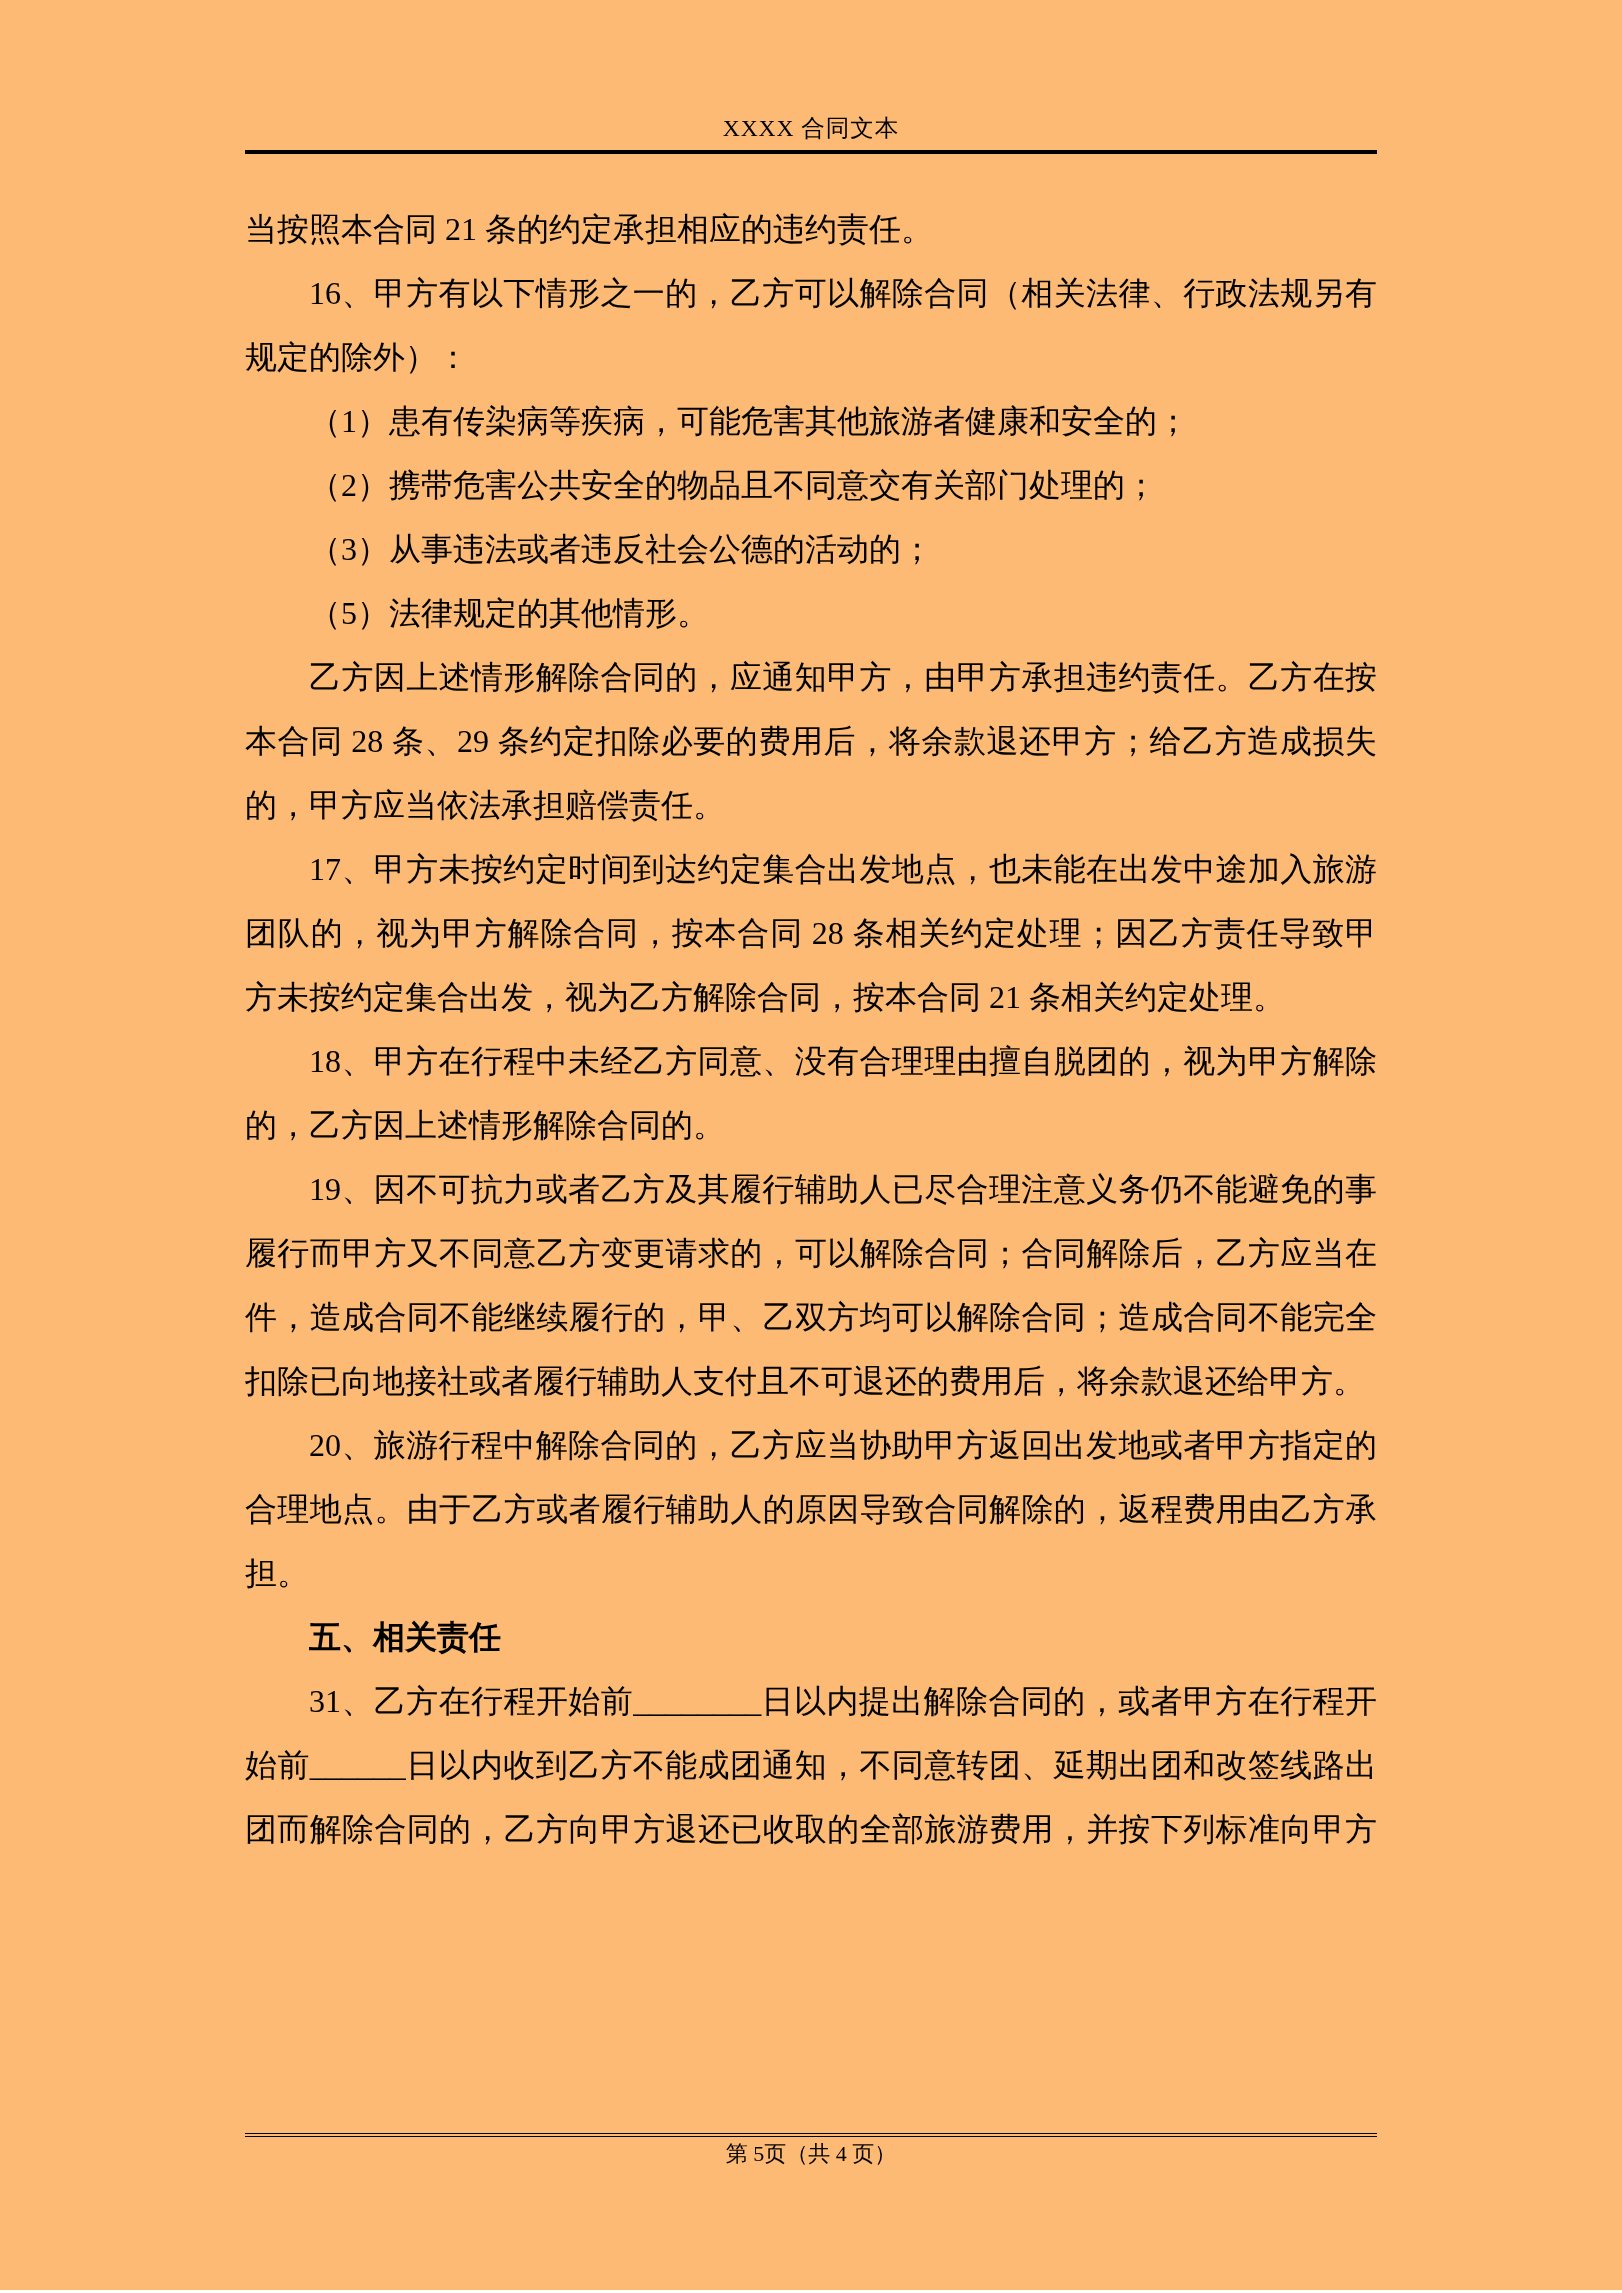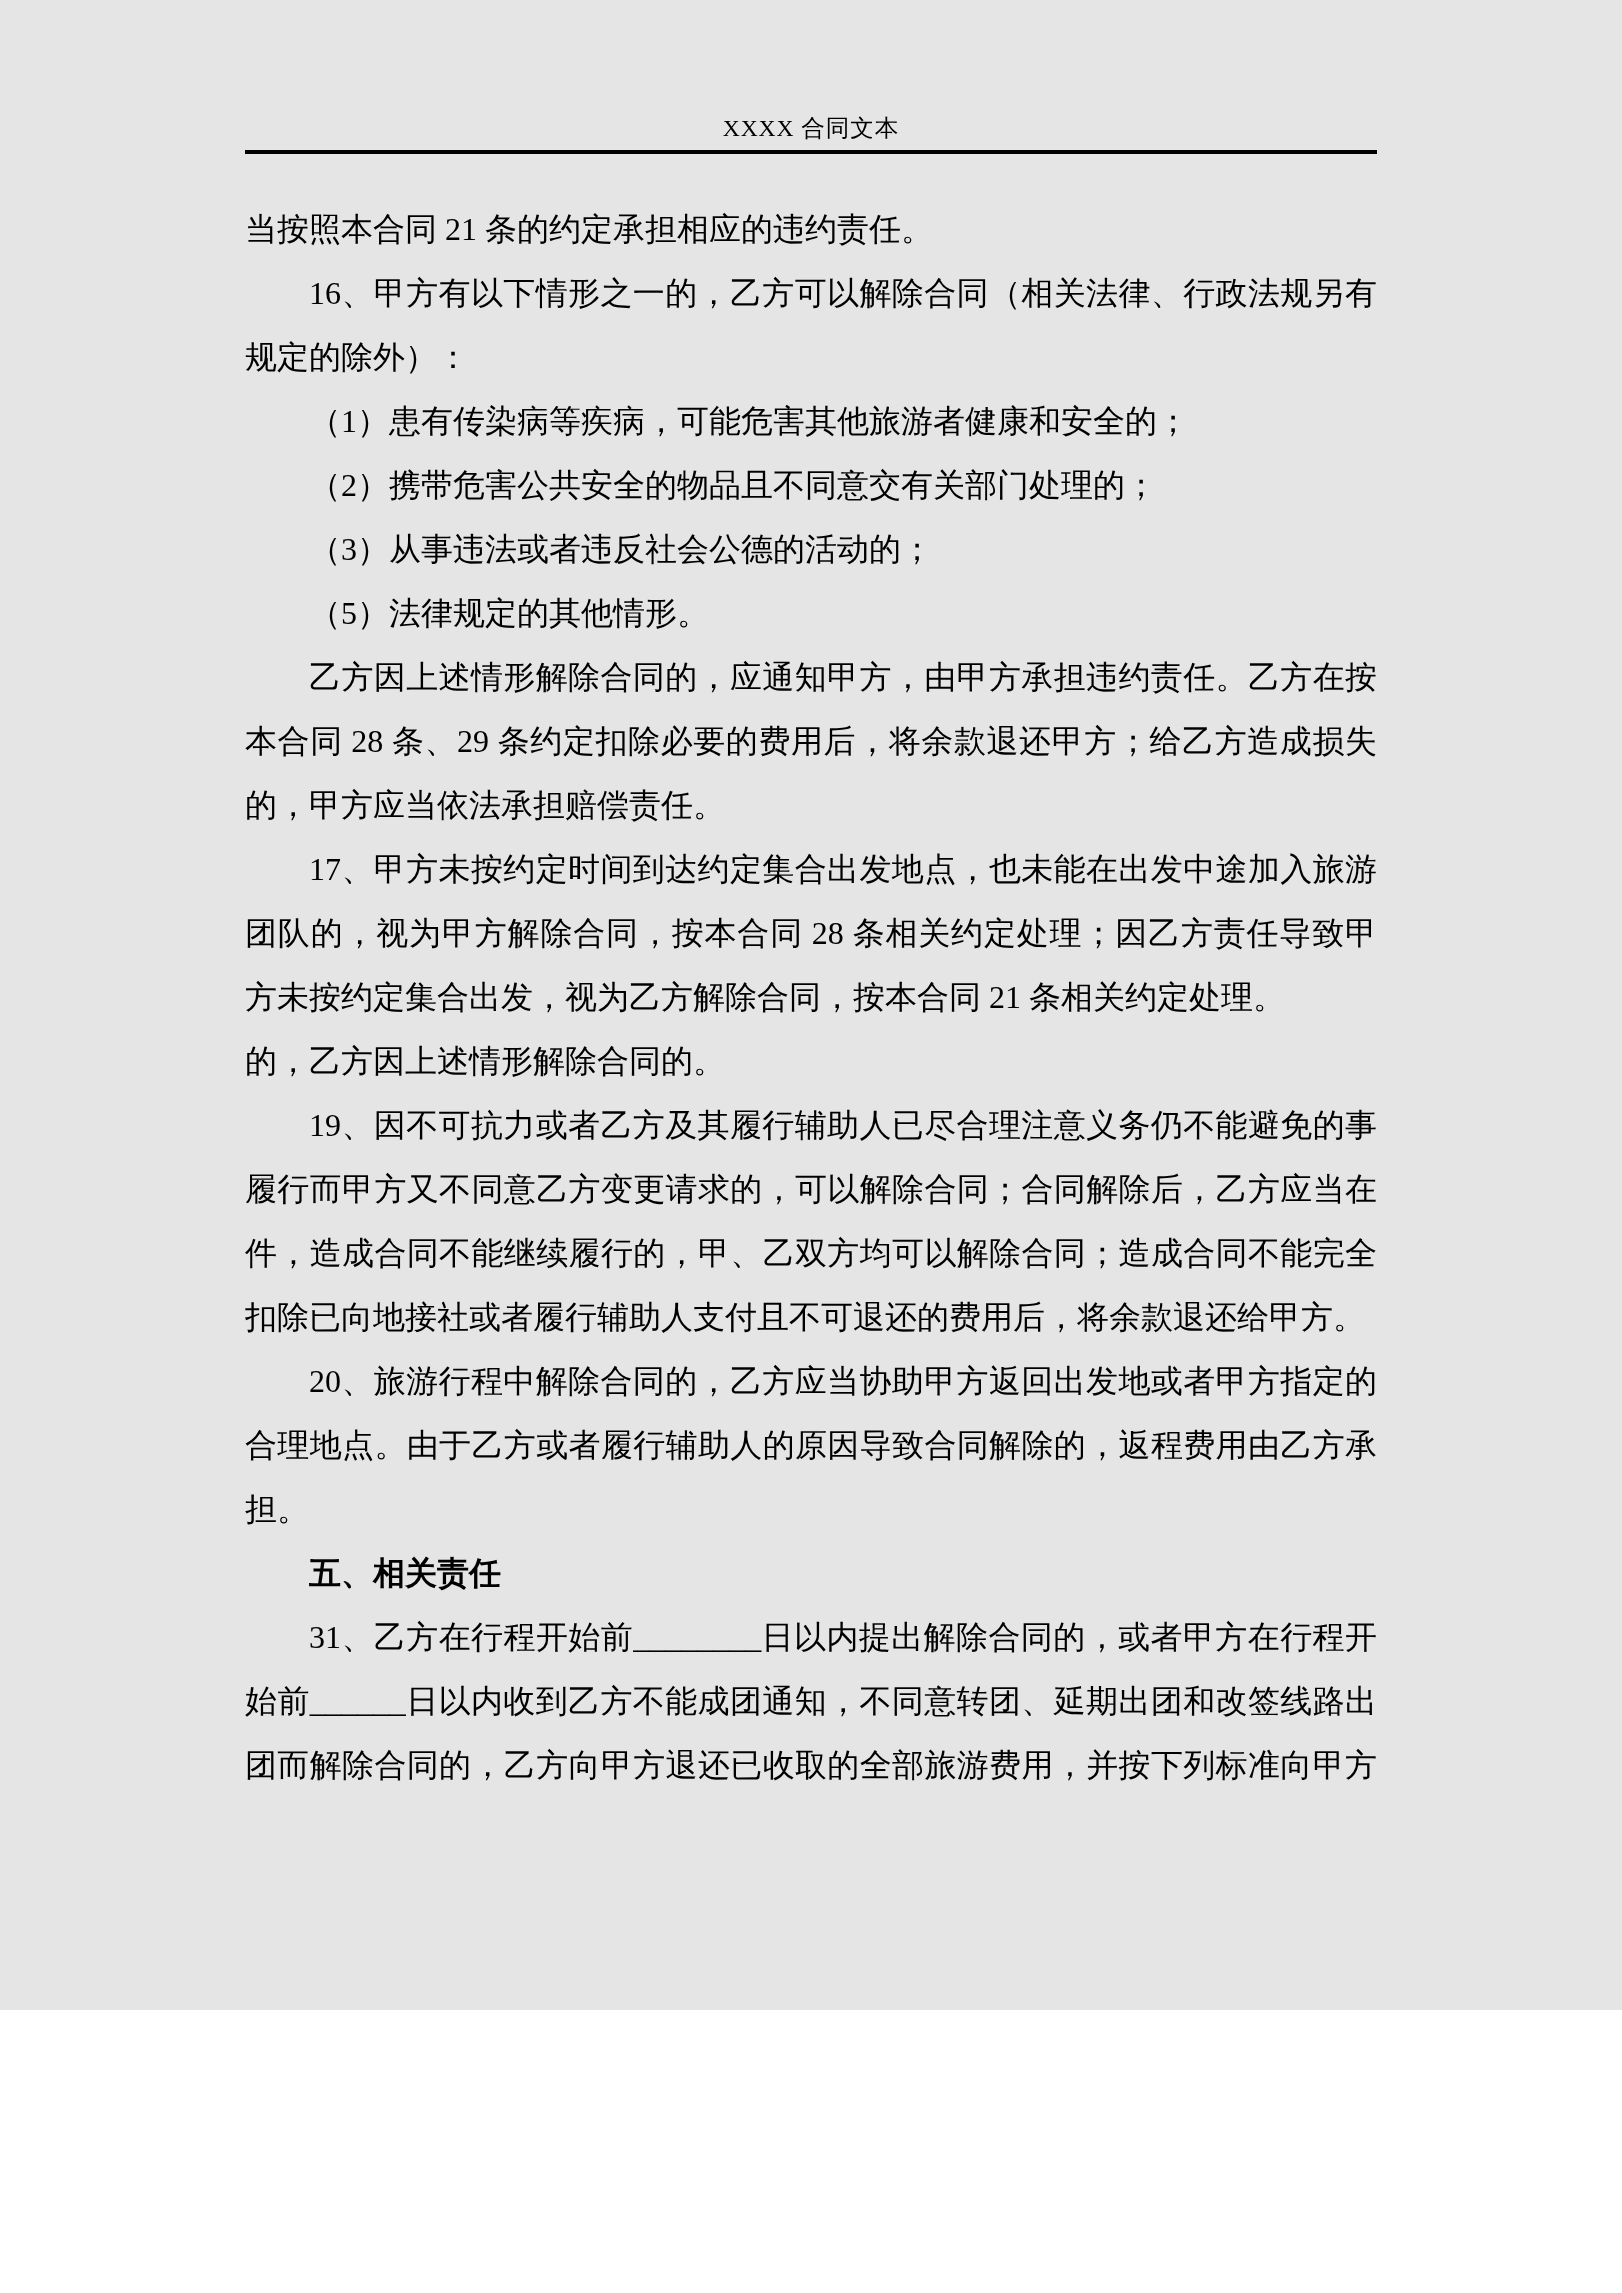--- a/index.html
+++ b/index.html
@@ -5,22 +5,22 @@
   html, body {
     margin: 0;
     padding: 0;
     background: #ffffff;
     color: #000000;
     font-family: "Liberation Serif", "DejaVu Serif", serif;
   }
   .page {
     position: relative;
     width: 1623px;
-    height: 2010px;
-    background: #e5e5e5;
+    height: 2290px;
+    background: #fdba74;
     overflow: hidden;
   }
   
   .header {
     position: absolute;
     left: 245px;
     top: 0;
     width: 1132px;
   }
   .header-title {
@@ -94,20 +94,21 @@
       <div class="line indent">（1）患有传染病等疾病，可能危害其他旅游者健康和安全的；</div>
       <div class="line indent">（2）携带危害公共安全的物品且不同意交有关部门处理的；</div>
       <div class="line indent">（3）从事违法或者违反社会公德的活动的；</div>
       <div class="line indent">（5）法律规定的其他情形。</div>
       <div class="line indent fill">乙方因上述情形解除合同的，应通知甲方，由甲方承担违约责任。乙方在按</div>
       <div class="line fill">本合同 28 条、29 条约定扣除必要的费用后，将余款退还甲方；给乙方造成损失</div>
       <div class="line">的，甲方应当依法承担赔偿责任。</div>
       <div class="line indent fill">17、甲方未按约定时间到达约定集合出发地点，也未能在出发中途加入旅游</div>
       <div class="line fill">团队的，视为甲方解除合同，按本合同 28 条相关约定处理；因乙方责任导致甲</div>
       <div class="line">方未按约定集合出发，视为乙方解除合同，按本合同 21 条相关约定处理。</div>
+      <div class="line indent fill">18、甲方在行程中未经乙方同意、没有合理理由擅自脱团的，视为甲方解除</div>
       <div class="line">的，乙方因上述情形解除合同的。</div>
       <div class="line indent fill">19、因不可抗力或者乙方及其履行辅助人已尽合理注意义务仍不能避免的事</div>
       <div class="line fill">履行而甲方又不同意乙方变更请求的，可以解除合同；合同解除后，乙方应当在</div>
       <div class="line fill">件，造成合同不能继续履行的，甲、乙双方均可以解除合同；造成合同不能完全</div>
       <div class="line">扣除已向地接社或者履行辅助人支付且不可退还的费用后，将余款退还给甲方。</div>
       <div class="line indent fill">20、旅游行程中解除合同的，乙方应当协助甲方返回出发地或者甲方指定的</div>
       <div class="line fill">合理地点。由于乙方或者履行辅助人的原因导致合同解除的，返程费用由乙方承</div>
       <div class="line">担。</div>
       <div class="line indent bold">五、相关责任</div>
       <div class="line indent fill">31、乙方在行程开始前________日以内提出解除合同的，或者甲方在行程开</div>

